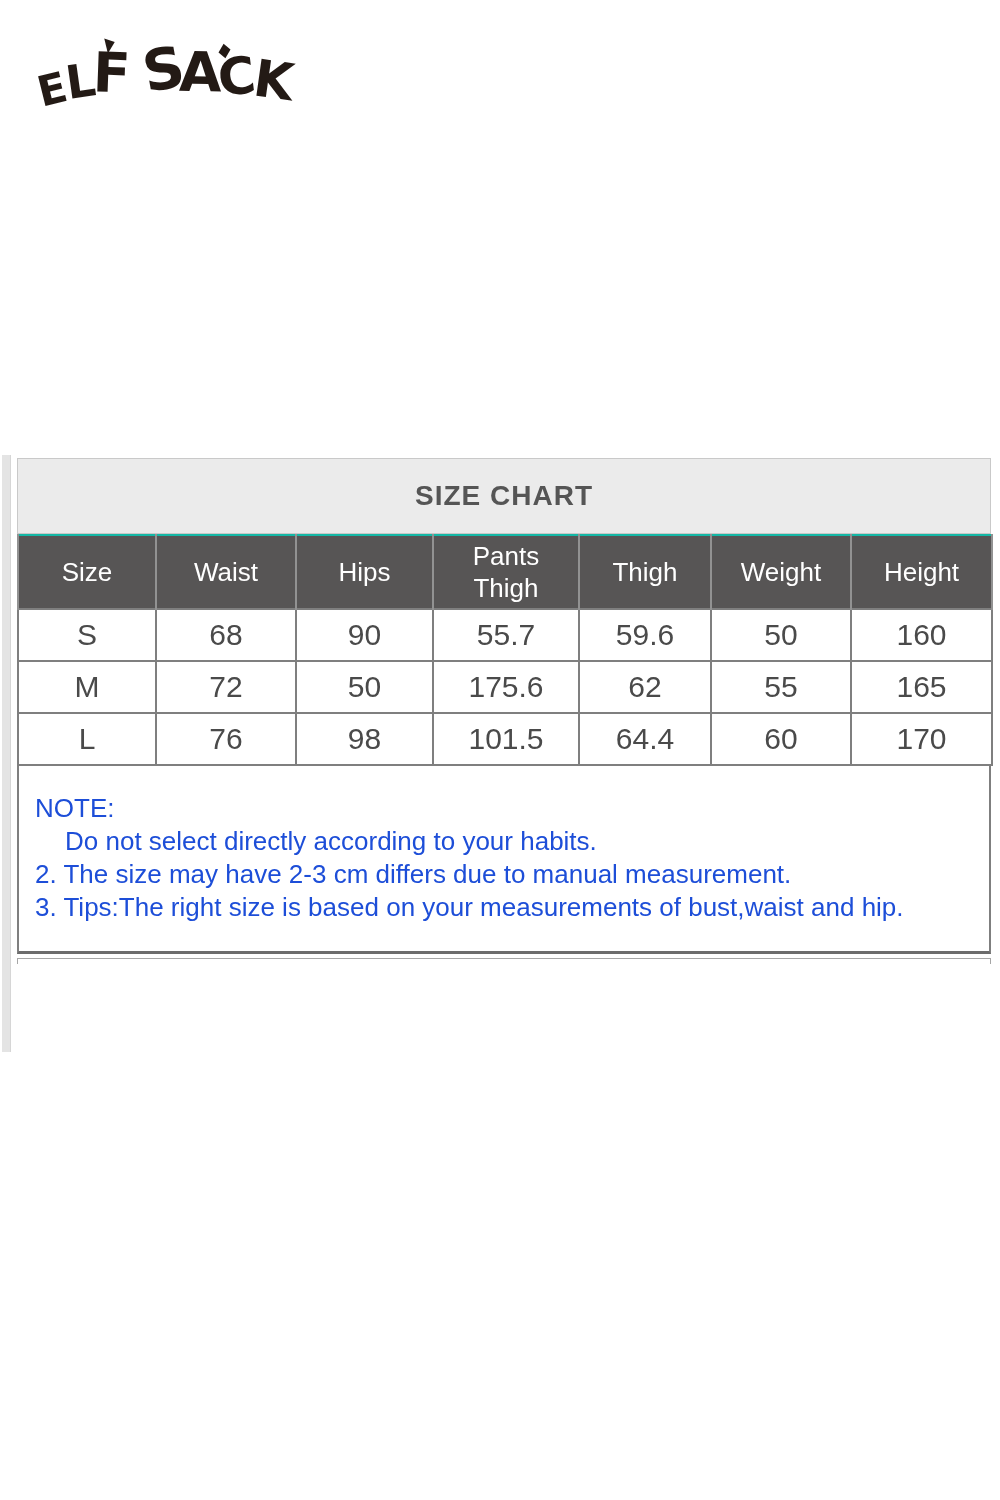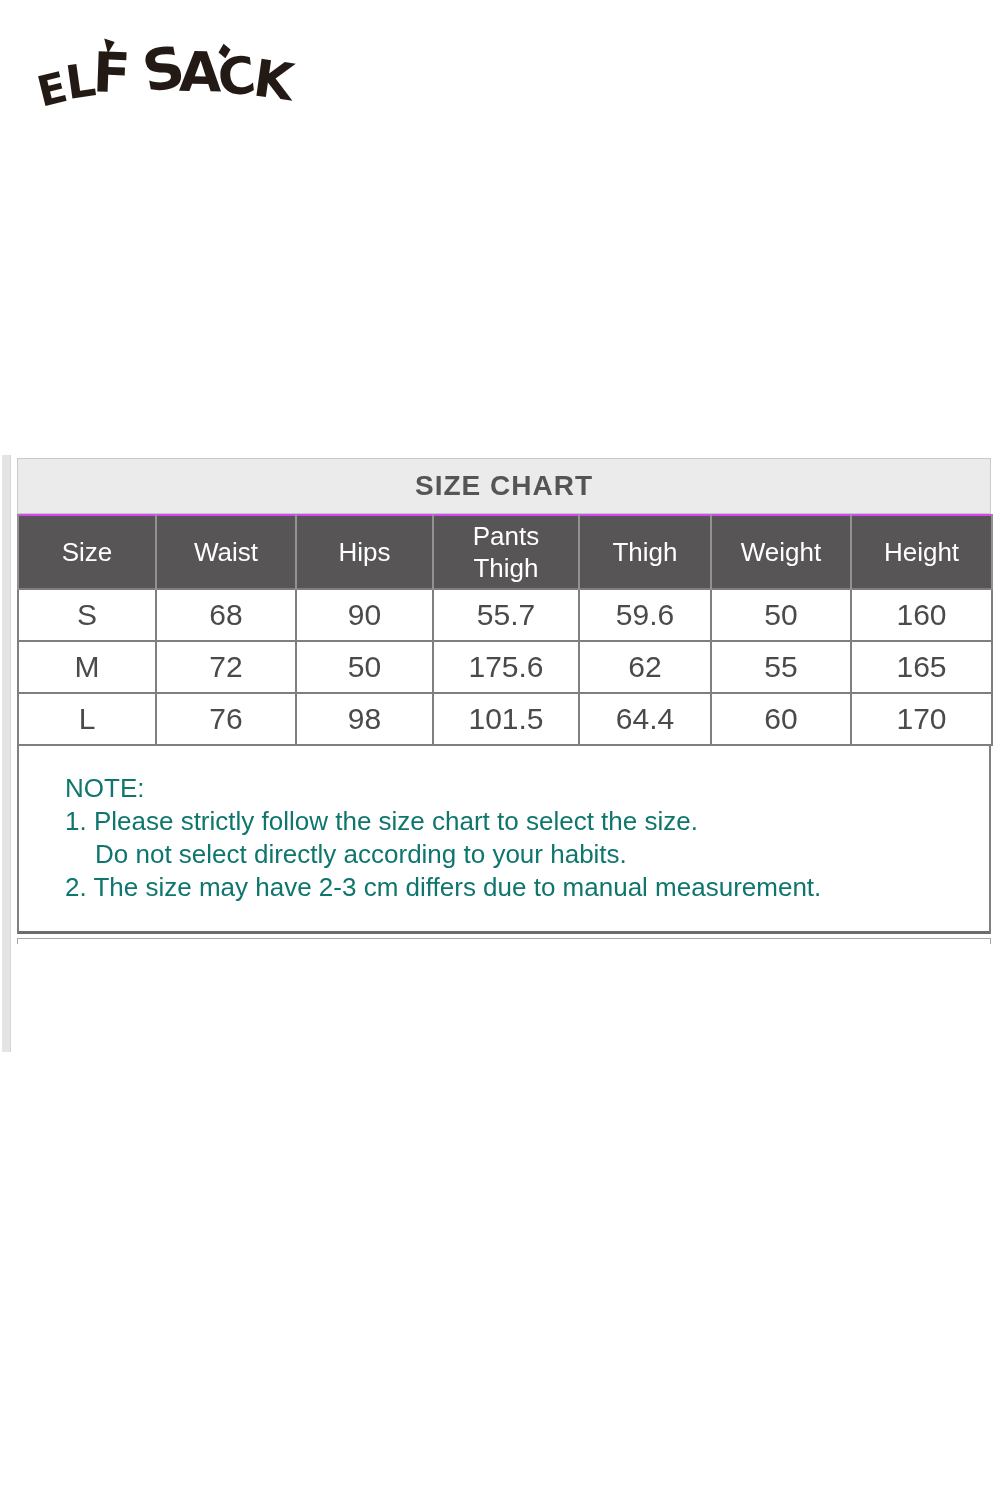--- a/index.html
+++ b/index.html
@@ -38,48 +38,48 @@
   
   .left-strip {
     position:absolute; left:2px; top:455px; width:9px; height:597px;
     background:#e4e4e4; border-right:1px solid #d6d6d6;
   }
 
   
   .panel { position:absolute; left:17px; top:458px; width:974px; }
 
   .title-band {
-    height:56px; background:#ebebeb; border:1px solid #c9c9c9;
+    height:76px; background:#ebebeb; border:1px solid #c9c9c9;
     display:flex; align-items:center; justify-content:center;
     font-size:28px; font-weight:bold; letter-spacing:1px; color:#555555;
   }
 
   table.size-table {
     width:100%; border-collapse:collapse; table-layout:fixed;
-    border:2px solid #d946ef;
+    border:2px solid #14b8a6;
   }
   col.c1{width:138px} col.c2{width:140px} col.c3{width:137px}
   col.c4{width:146px} col.c5{width:132px} col.c6{width:140px} col.c7{width:141px}
 
   .size-table th {
     background:#575555; color:#ffffff; font-weight:normal;
     font-size:26px; height:74px; text-align:center; line-height:1.25;
     border:2px solid #929292; border-top:none; border-bottom:none;
     padding:0 14px;
   }
   .size-table td {
     background:#ffffff; color:#4a4a4a; font-size:30px;
     height:52px; text-align:center; border:2px solid #7f7f7f;
   }
 
   .note-box {
     border:2px solid #7f7f7f; border-top:none;
     border-bottom:3px solid #6c6c6c;
-    padding:26px 20px 27px 46px;
-    color:#0f766e; font-size:26px; line-height:33px;
+    padding:26px 20px 27px 16px;
+    color:#1d4ed8; font-size:26px; line-height:33px;
   }
   .note-line.indent { padding-left:30px; }
 
   .next-edge {
     margin-top:4px; height:6px;
     border:1px solid #a6a6a6; border-bottom:none;
   }
 </style>
 </head>
 <body>
@@ -143,19 +143,19 @@
         <td>101.5</td>
         <td>64.4</td>
         <td>60</td>
         <td>170</td>
       </tr>
     </tbody>
   </table>
 
   <div class="note-box">
     <div class="note-line">NOTE:</div>
-    <div class="note-line">1. Please strictly follow the size chart to select the size.</div>
     <div class="note-line indent">Do not select directly according to your habits.</div>
     <div class="note-line">2. The size may have 2-3 cm differs due to manual measurement.</div>
+    <div class="note-line">3. Tips:The right size is based on your measurements of bust,waist and hip.</div>
   </div>
 
   <div class="next-edge"></div>
 </div>
 
 </body></html>

